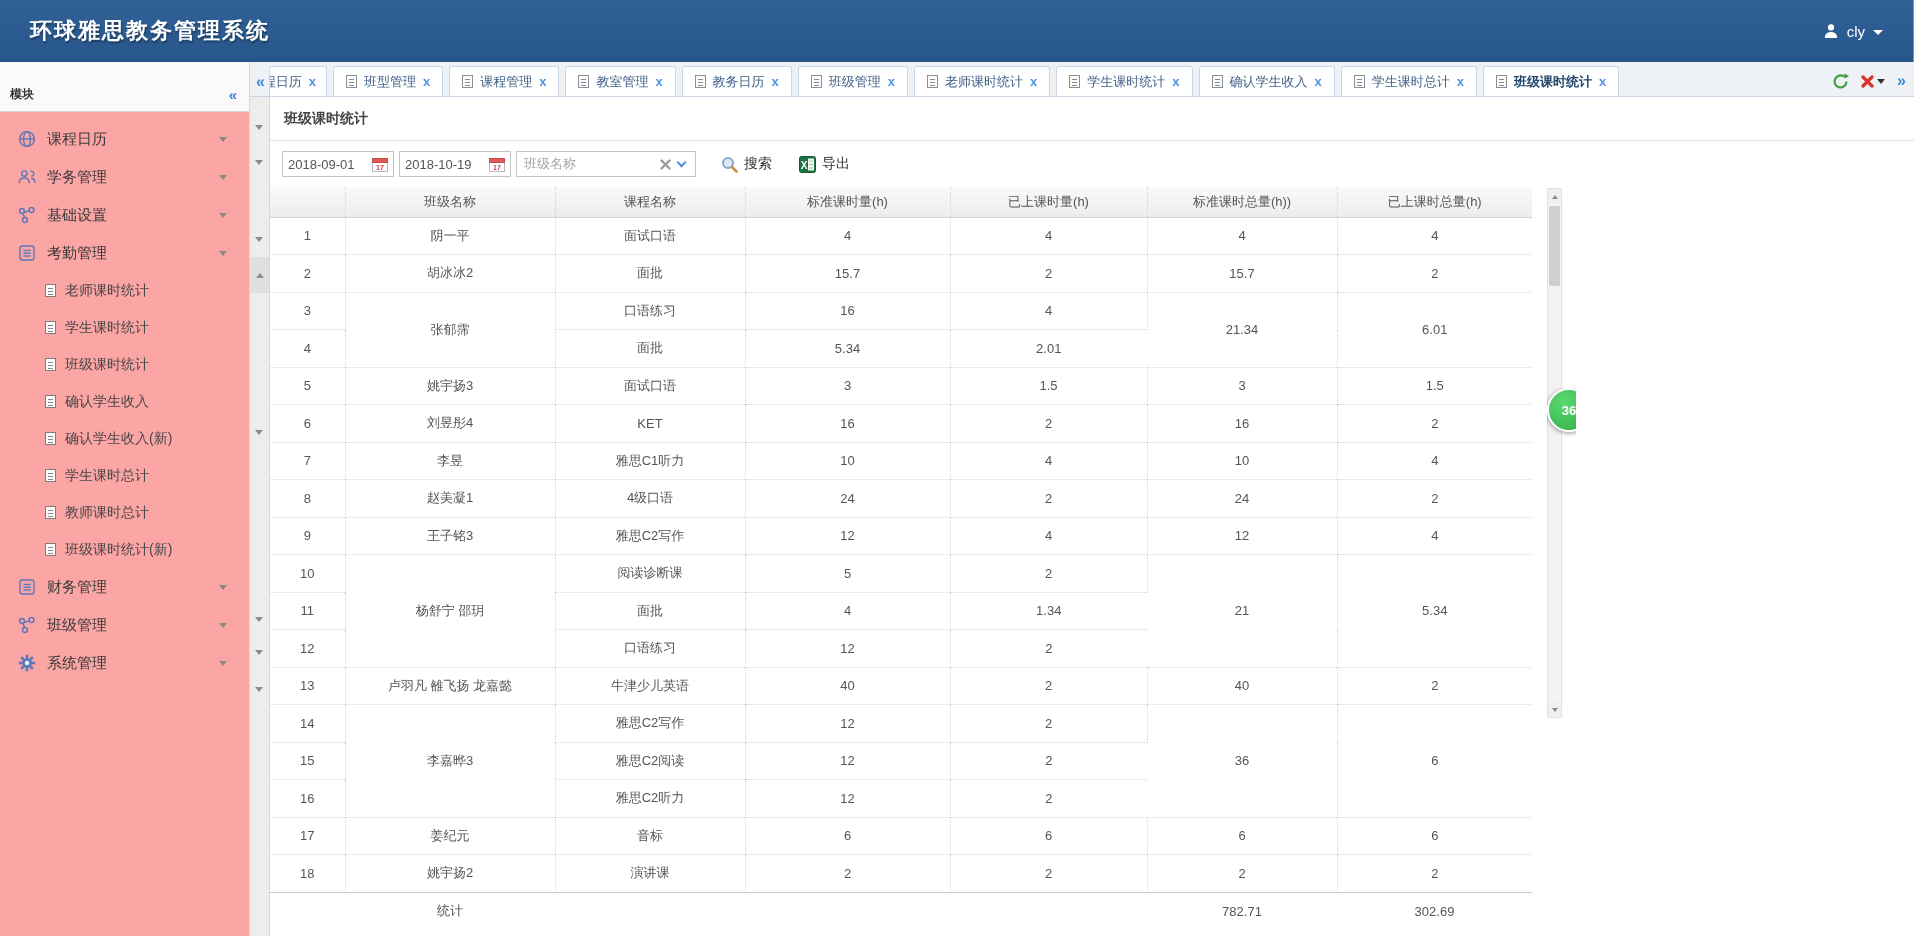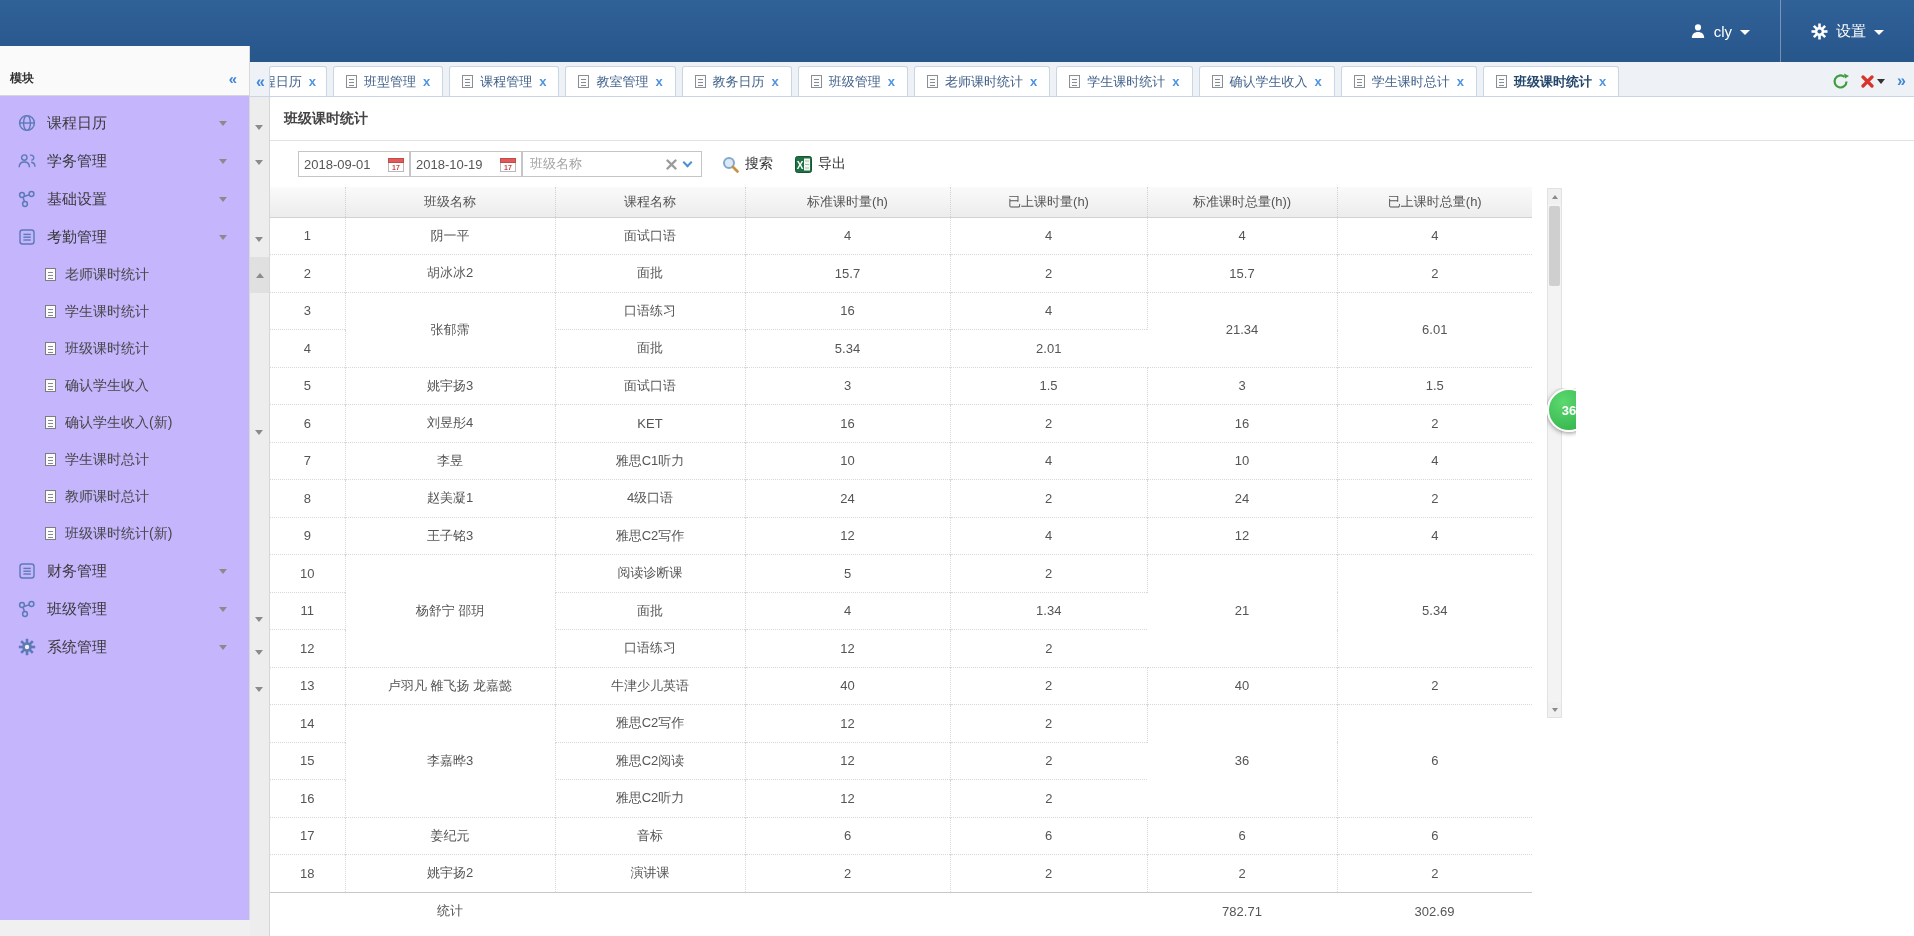--- a/index.html
+++ b/index.html
@@ -36,22 +36,22 @@
   .doc-icon::before { content:""; position:absolute; right:-4px; top:-4px; width:10px;
     height:12px; border:1px solid #9aa0a8; background:#e8eaec; z-index:-1; }
   .doc-icon::after { content:""; position:absolute; left:2px; top:3px; width:5px; height:7px;
     background:repeating-linear-gradient(#868b92 0 1px,transparent 1px 3px); }
   .tab-tools { margin-left:auto; display:flex; align-items:center; gap:12px; padding:0 2px 6px 10px; }
   .tool-caret { width:0;height:0;border-left:4px solid transparent;border-right:4px solid transparent;
     border-top:5px solid #333; margin-left:3px; }
   .tab-overflow { color:#3f86d6; font-weight:bold; font-size:16px; padding-bottom:0px; cursor:pointer; }
 
   
-  .sidebar { position:absolute; left:0; top:46px; width:250px; height:874px;
-    background:#c4b5fd; border-right:1px solid #d9d9d9; }
+  .sidebar { position:absolute; left:0; top:62px; width:250px; height:874px;
+    background:#fca5a5; border-right:1px solid #d9d9d9; }
   .sidebar-header { height:50px; background:#fafafa; border-bottom:1px solid #d5d5d5;
     display:flex; align-items:flex-end; padding:0 12px 8px 10px; }
   .sidebar-header-title { font-size:12px; font-weight:bold; color:#333; }
   .sidebar-collapse { margin-left:auto; color:#3f86d6; font-weight:bold; font-size:15px; cursor:pointer; }
   .menu { padding-top:8px; }
   .menu-item { height:38px; display:flex; align-items:center; gap:11px;
     padding-left:18px; font-size:15px; color:#3a3a3a; cursor:pointer; }
   .menu-item.selected { background:#e1e1e1; }
   .menu-item .mi-caret { margin-left:auto; margin-right:22px; width:0; height:0;
     border-left:4px solid transparent; border-right:4px solid transparent;
@@ -69,21 +69,21 @@
     border-right:4px solid transparent; border-top:5px solid #8b8b8b; }
   .gbox { position:absolute; left:0; width:19px; height:36px; background:#e0e0e0;
     display:flex; align-items:center; justify-content:center; }
   .gbox span { width:0; height:0; border-left:4px solid transparent;
     border-right:4px solid transparent; border-bottom:5px solid #8b8b8b; }
 
   
   .main { position:absolute; left:270px; top:97px; width:1644px; height:839px; background:#fff; }
   .panel-title { height:44px; display:flex; align-items:center; padding-left:14px;
     font-size:14px; font-weight:bold; color:#444; border-bottom:1px solid #e2e2e2; }
-  .filterbar { height:46px; display:flex; align-items:center; padding-left:28px; }
+  .filterbar { height:46px; display:flex; align-items:center; gap:5px; padding-left:12px; }
   .datebox { width:112px; height:26px; border:1px solid #c5c5c5; background:#fff;
     display:flex; align-items:center; justify-content:space-between; padding:0 5px;
     font-size:13px; color:#555; }
   .combo { height:26px; border:1px solid #c5c5c5; background:#fff; display:flex;
     align-items:center; padding:0 7px; font-size:13px; color:#a3a3a3; }
   .combo .spacer { flex:1; }
   .chev-down { width:7px; height:7px; border-right:2px solid #4a90d9;
     border-bottom:2px solid #4a90d9; transform:rotate(45deg); margin:-3px 3px 0 7px; }
   .btn { display:flex; align-items:center; gap:6px; font-size:14px; color:#333;
     padding:0 6px; cursor:pointer; background:transparent; border:none; }
@@ -120,44 +120,31 @@
   .badge-clip { position:absolute; left:1277px; top:291px; width:29px; height:50px; overflow:hidden; }
   .badge { width:44px; height:44px; border-radius:50%; border:2px solid #fff;
     background:radial-gradient(circle at 35% 30%, #5bd96f, #2fae47);
     box-shadow:0 1px 5px rgba(0,0,0,.45); color:#fff; font-size:13px; font-weight:bold;
     display:flex; align-items:center; justify-content:center; cursor:pointer; }
 </style>
 </head>
 <body>
 
 <div class="app-header">
+  <div class="app-title">环球雅思教务管理系统</div>
   <div class="header-right">
     <div class="hchip">
       <svg class="person" width="16" height="16" viewBox="0 0 16 16">
         <circle cx="8" cy="4.4" r="3.1" fill="#fff"></circle>
         <path d="M1.8 15c0-4 2.6-6 6.2-6s6.2 2 6.2 6z" fill="#fff"></path>
       </svg>
       <span>cly</span>
       <span class="caret-down"></span>
     </div>
     <div class="hdivider"></div>
-    <div class="hchip">
-      <svg width="17" height="17" viewBox="0 0 17 17">
-        <g fill="#fff">
-          <rect x="7.2" y="0.5" width="2.6" height="16"></rect>
-          <rect x="0.5" y="7.2" width="16" height="2.6"></rect>
-          <rect x="7.2" y="0.5" width="2.6" height="16" transform="rotate(45 8.5 8.5)"></rect>
-          <rect x="7.2" y="0.5" width="2.6" height="16" transform="rotate(-45 8.5 8.5)"></rect>
-          <circle cx="8.5" cy="8.5" r="4.6"></circle>
-        </g>
-        <circle cx="8.5" cy="8.5" r="2.1" fill="#2b5c93"></circle>
-      </svg>
-      <span>设置</span>
-      <span class="caret-down"></span>
-    </div>
   </div>
 </div>
 
 <div class="tabstrip">
   <span class="tab-scroll">«</span>
   <div class="tabs-wrap">
       <div class="tab clipped">
         <span class="tab-label">课程日历</span>
         <span class="tab-close">x</span>
       </div>

